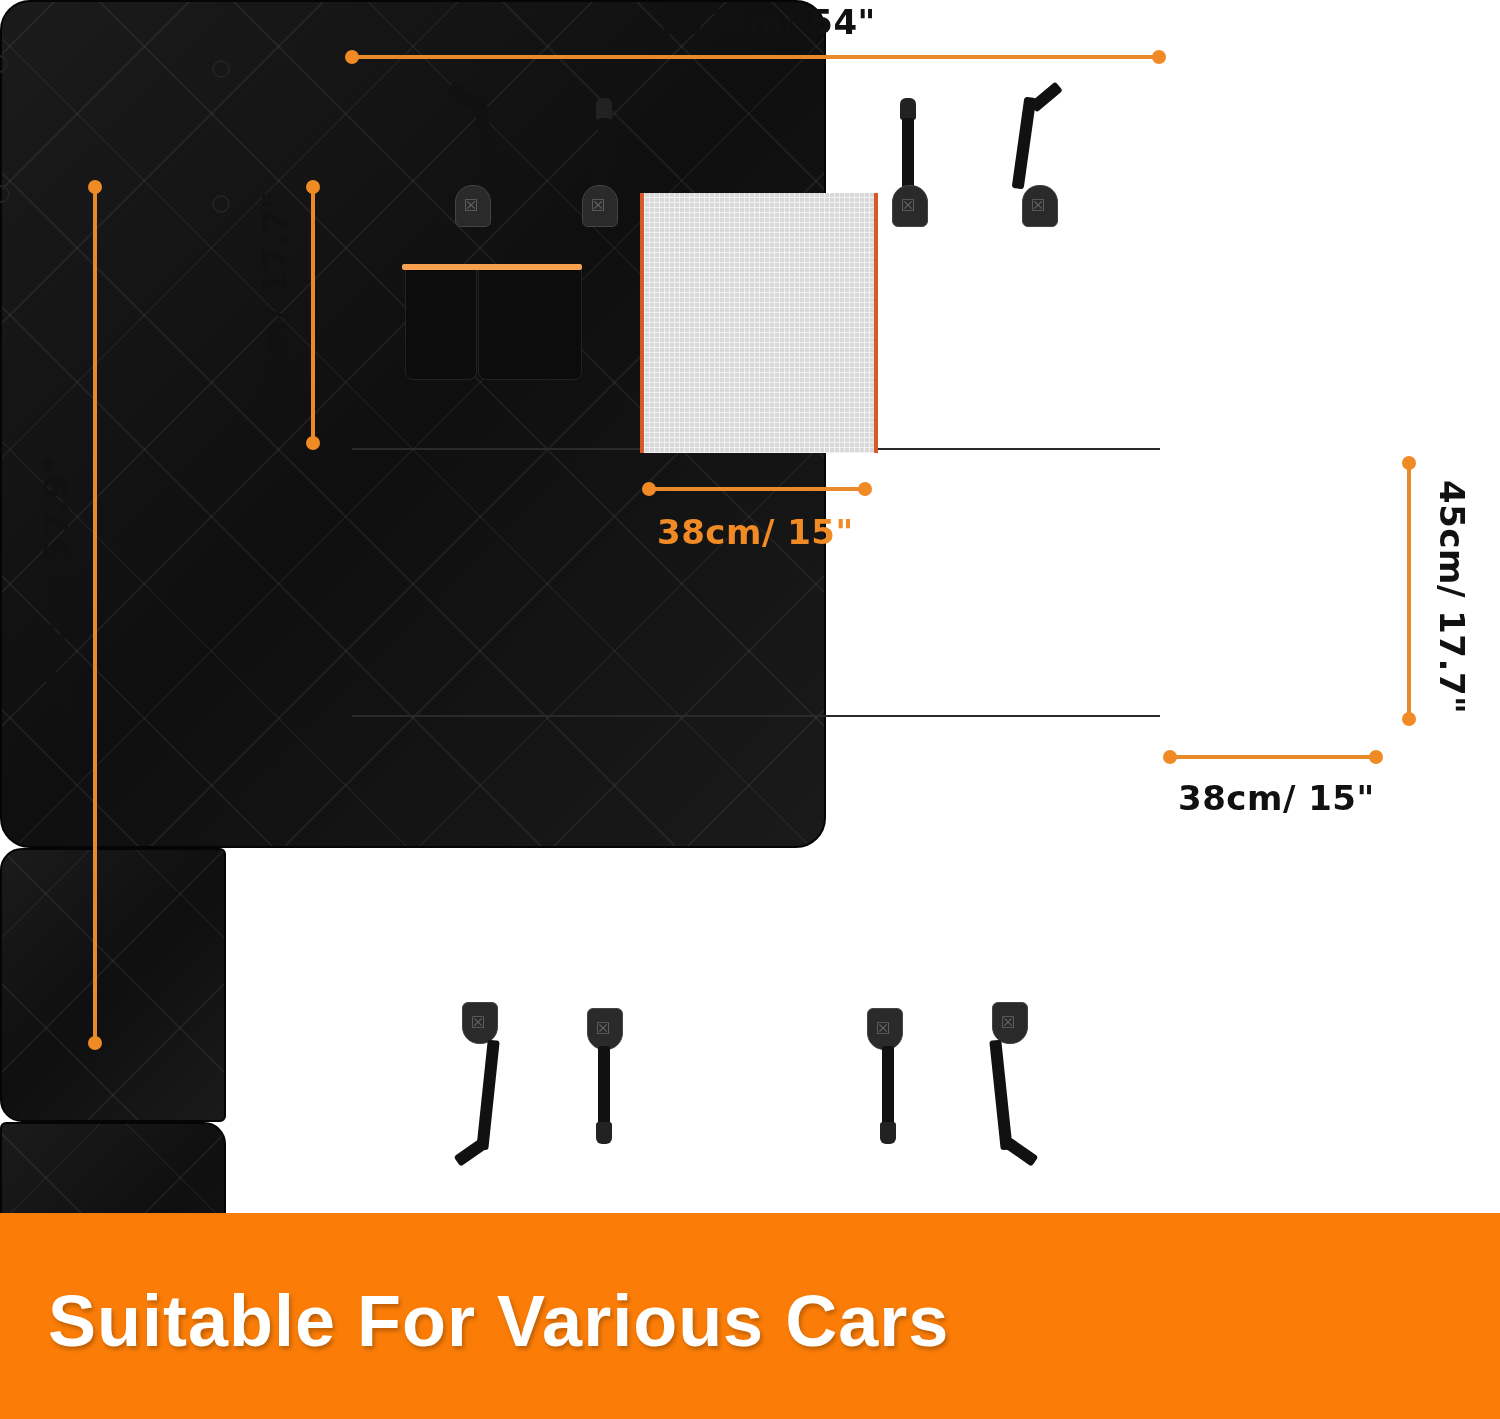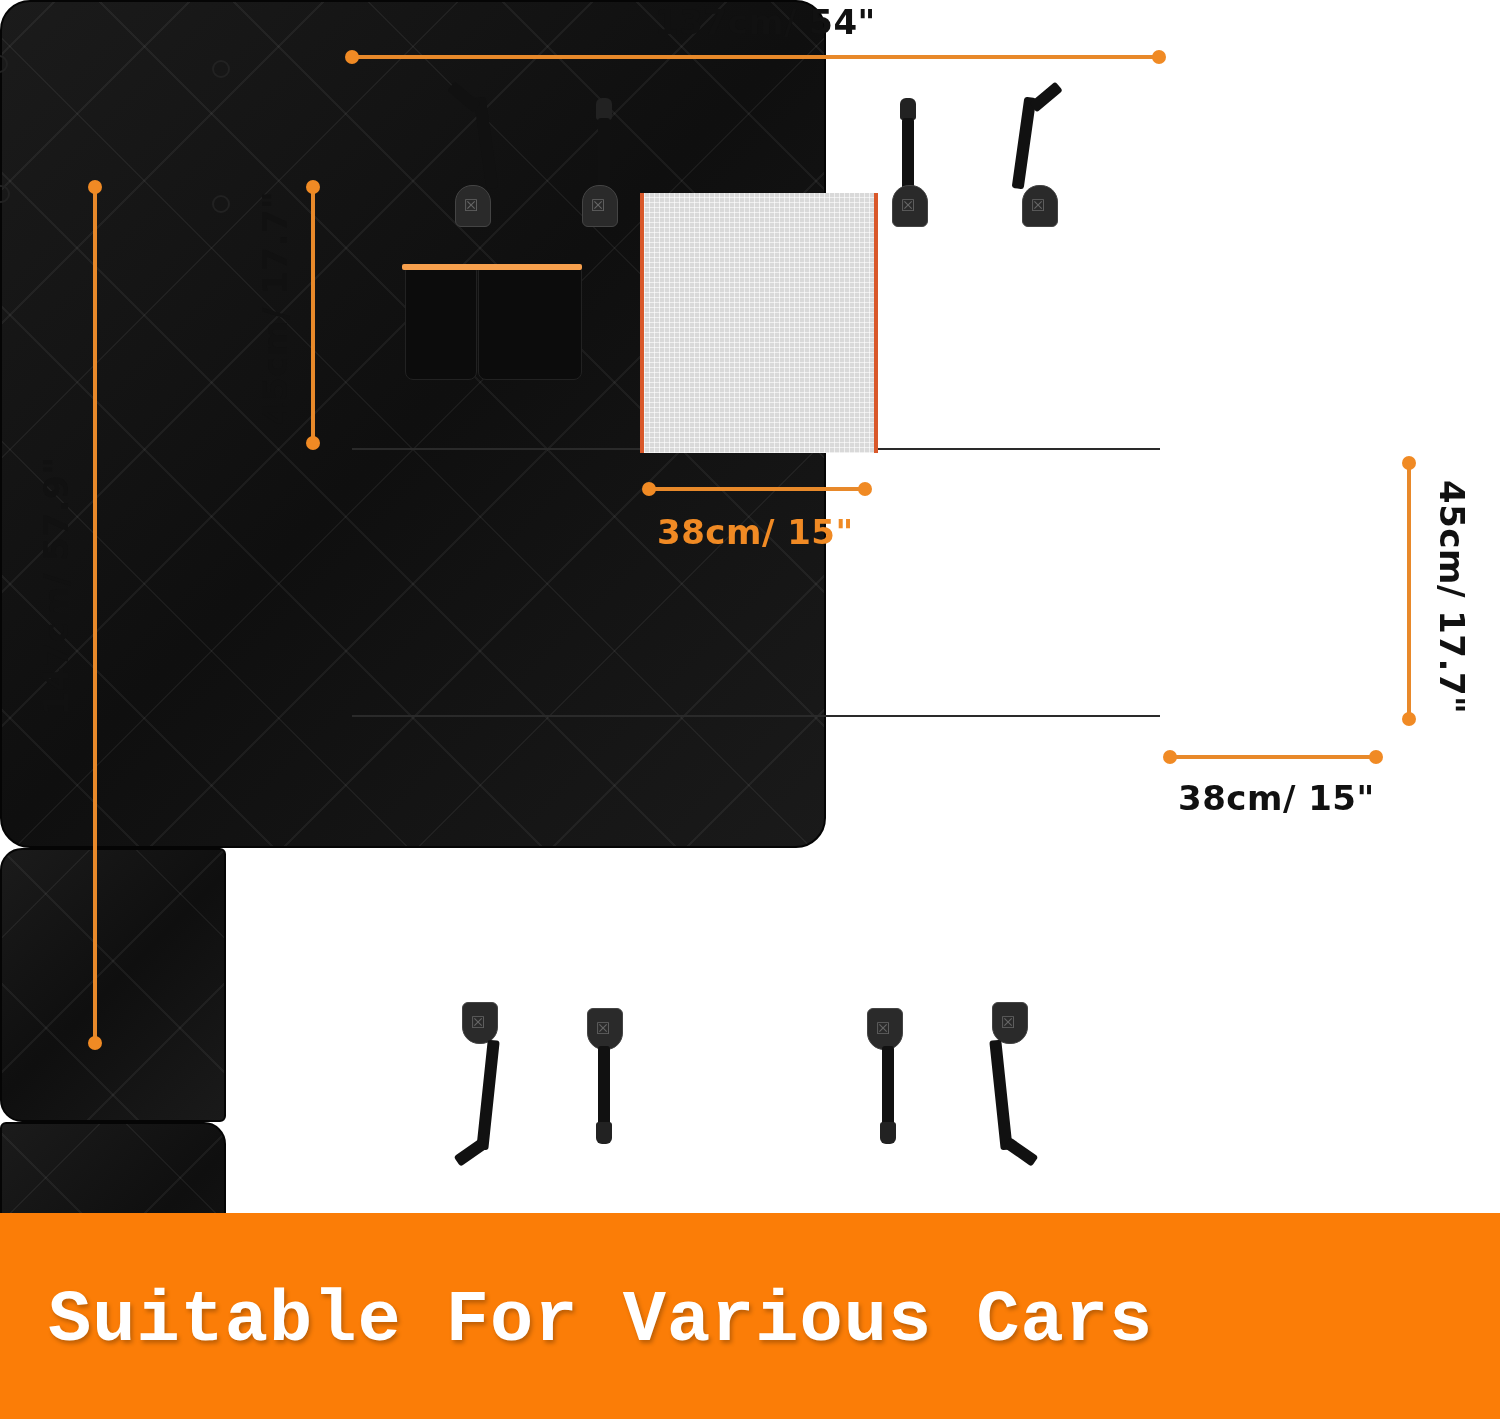--- a/index.html
+++ b/index.html
@@ -43,21 +43,21 @@
   
   .strap { position:absolute; width:12px; background:#111; border-radius:3px; }
   .tab { position:absolute; width:34px; height:40px; background:#2a2a2a; border:1px solid #444; border-radius:17px 17px 6px 6px; }
   .tab.bottom { border-radius:6px 6px 17px 17px; }
   .tab::after { content:"\2612"; position:absolute; left:8px; top:10px; color:#666; font-size:16px; }
   .knob { position:absolute; width:16px; height:22px; background:#222; border-radius:6px 6px 3px 3px; }
   .ring { position:absolute; width:14px; height:14px; border:2px solid #222; border-radius:50%; background:transparent; }
 
   .banner { position:absolute; left:0; top:1213px; width:1500px; height:206px; background:#fb7d07; }
   .banner-text { position:absolute; left:48px; top:1280px; color:#ffffff; font-size:72px; font-weight:bold;
-                 font-family:Liberation Mono, monospace; letter-spacing:1px;
+                 font-family:Liberation Sans, sans-serif; letter-spacing:1px;
                  text-shadow:2px 3px 4px rgba(0,0,0,0.25); white-space:nowrap; }
 </style>
 </head>
 <body>
 
 <div class="label" style="left:655px; top:2px;">137cm/ 54"</div>
 <div class="dim-h" style="left:352px; top:55px; width:806px;"></div>
 <div class="dot" style="left:345px; top:50px;"></div>
 <div class="dot" style="left:1152px; top:50px;"></div>
 

